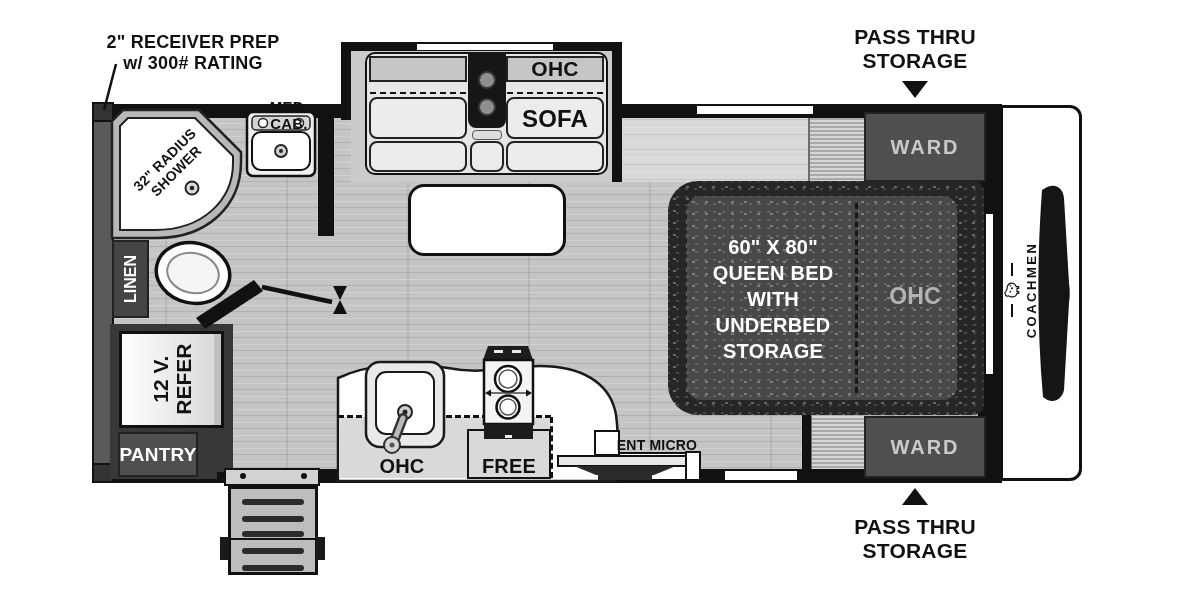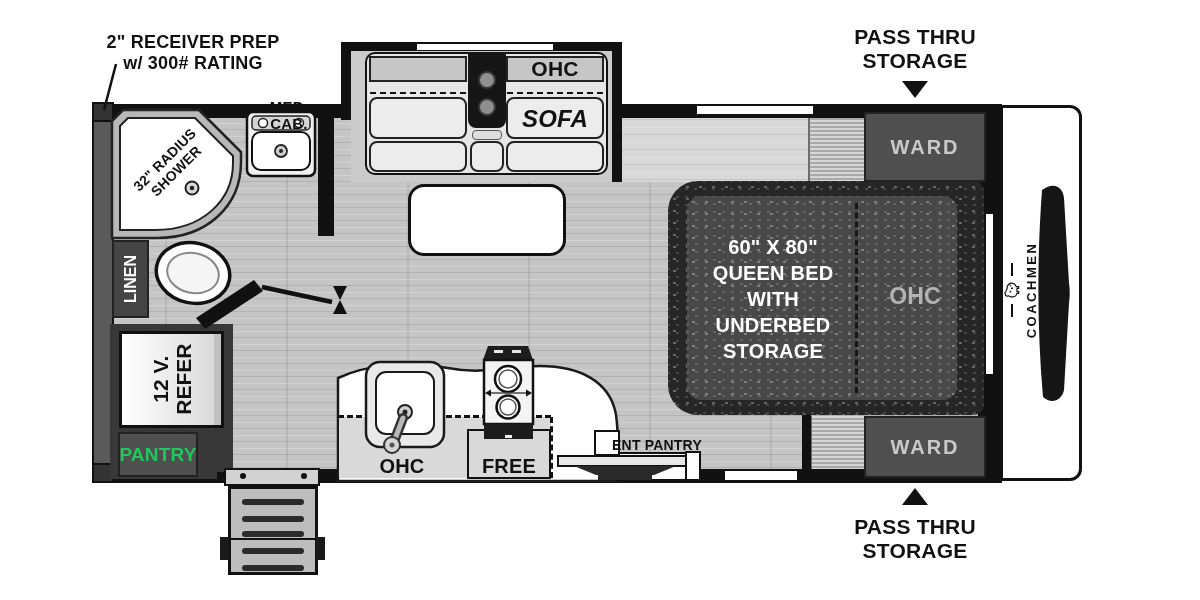--- a/index.html
+++ b/index.html
@@ -64,21 +64,21 @@
   <div class="abs" style="left:369px;top:97px;width:98px;height:42px;background:#ececec;border:2px solid #222;border-radius:8px;"></div>
   <div class="abs" style="left:506px;top:97px;width:98px;height:42px;background:#ececec;border:2px solid #222;border-radius:8px;"></div>
   <div class="abs" style="left:369px;top:141px;width:98px;height:31px;background:#ececec;border:2px solid #222;border-radius:8px;"></div>
   <div class="abs" style="left:470px;top:141px;width:34px;height:31px;background:#ececec;border:2px solid #222;border-radius:8px;"></div>
   <div class="abs" style="left:506px;top:141px;width:98px;height:31px;background:#ececec;border:2px solid #222;border-radius:8px;"></div>
   <div class="abs" style="left:468px;top:52px;width:38px;height:76px;background:#161616;border-radius:0 0 8px 8px;"></div>
   <div class="abs" style="left:478px;top:71px;width:18px;height:18px;border-radius:50%;background:#8f8f8f;border:2px solid #3a3a3a;"></div>
   <div class="abs" style="left:478px;top:98px;width:18px;height:18px;border-radius:50%;background:#8f8f8f;border:2px solid #3a3a3a;"></div>
   <div class="abs" style="left:472px;top:130px;width:30px;height:10px;background:#ddd;border:1.5px solid #555;border-radius:4px;"></div>
   <div class="lb" style="left:506px;top:56px;width:98px;height:26px;font-size:21px;">OHC</div>
-  <div class="lb" style="left:506px;top:103px;width:98px;height:32px;font-size:24px;font-style:italic;">SOFA</div>
+  <div class="lb" style="left:506px;top:103px;width:98px;height:32px;font-size:24px;">SOFA</div>
 
   <div class="abs speckle" style="left:668px;top:181px;width:316px;height:234px;background-color:#262626;border-radius:30px 10px 10px 30px;"></div>
   <div class="abs speckle" style="left:687px;top:196px;width:270px;height:204px;background-color:#484848;border-radius:14px;"></div>
   <div class="dashv" style="left:855px;top:203px;height:190px;border-left-color:#161616;"></div>
   <div class="lb" style="left:692px;top:226px;width:162px;height:146px;font-size:20px;line-height:1.3;color:#fff;">60" X 80"
 QUEEN BED
 WITH
 UNDERBED
 STORAGE</div>
   <div class="lb" style="left:872px;top:283px;width:86px;height:26px;font-size:23px;color:#b3b3b3;">OHC</div>
@@ -87,21 +87,21 @@
   <div class="abs darkbox lb" style="left:864px;top:416px;width:122px;height:62px;font-size:20px;letter-spacing:2px;">WARD</div>
 
   <div class="abs darkbox" style="left:112px;top:240px;width:37px;height:78px;background:#454545;display:flex;align-items:center;justify-content:center;">
     <span class="rot90" style="font-weight:bold;color:#fff;font-size:16px;white-space:nowrap;">LINEN</span>
   </div>
   <div class="abs" style="left:110px;top:324px;width:123px;height:155px;background:#383838;"></div>
   <div class="abs" style="left:119px;top:331px;width:105px;height:97px;background:linear-gradient(90deg,#ffffff,#d7d7d7);border:3px solid #111;box-shadow:inset -7px 0 0 #c0c0c0;display:flex;align-items:center;justify-content:center;">
     <span class="rot90" style="font-weight:bold;color:#111;font-size:21px;line-height:1.1;white-space:pre-line;text-align:center;">12 V.
 REFER</span>
   </div>
-  <div class="abs darkbox lb" style="left:118px;top:432px;width:80px;height:45px;font-size:19px;color:#22c55e;">PANTRY</div>
+  <div class="abs darkbox lb" style="left:118px;top:432px;width:80px;height:45px;font-size:19px;color:#ffffff;">PANTRY</div>
 
   <svg class="abs" style="left:95px;top:100px;" width="270" height="250" viewBox="0 0 270 250">
     <path d="M28,10 L104,10 L146,52 L146,62 C146,106 112,138 62,138 L17,138 L17,21 Z" fill="#b8b8b8" stroke="#222" stroke-width="2.5"></path>
     <path d="M33,18 L100,18 L138,56 L138,63 C138,100 108,130 60,130 L25,130 L25,26 Z" fill="#fff" stroke="#222" stroke-width="2"></path>
     <circle cx="97" cy="88" r="6.5" fill="#d9d9d9" stroke="#222" stroke-width="2"></circle>
     <circle cx="97" cy="88" r="2.3" fill="#222"></circle>
     <g>
       <rect x="152" y="12" width="68" height="64" rx="6" fill="#f0f0f0" stroke="#111" stroke-width="2.5"></rect>
       <rect x="157" y="16" width="58" height="14" rx="4" fill="#d5d5d5" stroke="#222" stroke-width="1.5"></rect>
       <circle cx="168" cy="23" r="4.5" fill="#fff" stroke="#222" stroke-width="1.5"></circle>
@@ -156,21 +156,21 @@
   </svg>
 
   <div class="abs" style="left:616px;top:452px;width:84px;height:29px;background:#fff;border:2.5px solid #111;"></div>
   <div class="abs" style="left:594px;top:430px;width:26px;height:26px;background:#fff;border:2.5px solid #111;"></div>
   <svg class="abs" style="left:550px;top:448px;" width="154" height="34" viewBox="0 0 154 34">
     <rect x="8" y="8" width="138" height="10" fill="#e8e8e8" stroke="#111" stroke-width="2"></rect>
     <polygon points="24,18 126,18 104,27 46,27" fill="#2a2a2a"></polygon>
     <rect x="48" y="27" width="54" height="5" fill="#2a2a2a"></rect>
     <rect x="136" y="4" width="14" height="28" fill="#fff" stroke="#111" stroke-width="2"></rect>
   </svg>
-  <div class="lb" style="left:612px;top:439px;width:90px;height:14px;font-size:14px;">ENT PANTRY</div>
+  <div class="lb" style="left:612px;top:439px;width:90px;height:14px;font-size:14px;">ENT MICRO</div>
   <div class="lb" style="left:345px;top:455px;width:114px;height:22px;font-size:20px;">OHC</div>
   <div class="lb" style="left:465px;top:455px;width:88px;height:22px;font-size:20px;">FREE</div>
 
   <div class="abs" style="left:408px;top:184px;width:158px;height:72px;background:#fff;border:3px solid #111;border-radius:16px;"></div>
 
   <div class="abs" style="left:224px;top:468px;width:96px;height:18px;background:#d2d2d2;border:2.5px solid #111;"></div>
   <div class="abs" style="left:217px;top:472px;width:8px;height:11px;background:#111;"></div>
   <div class="abs" style="left:319px;top:472px;width:8px;height:11px;background:#111;"></div>
   <div class="abs" style="left:240px;top:473px;width:6px;height:6px;border-radius:50%;background:#111;"></div>
   <div class="abs" style="left:301px;top:473px;width:6px;height:6px;border-radius:50%;background:#111;"></div>

